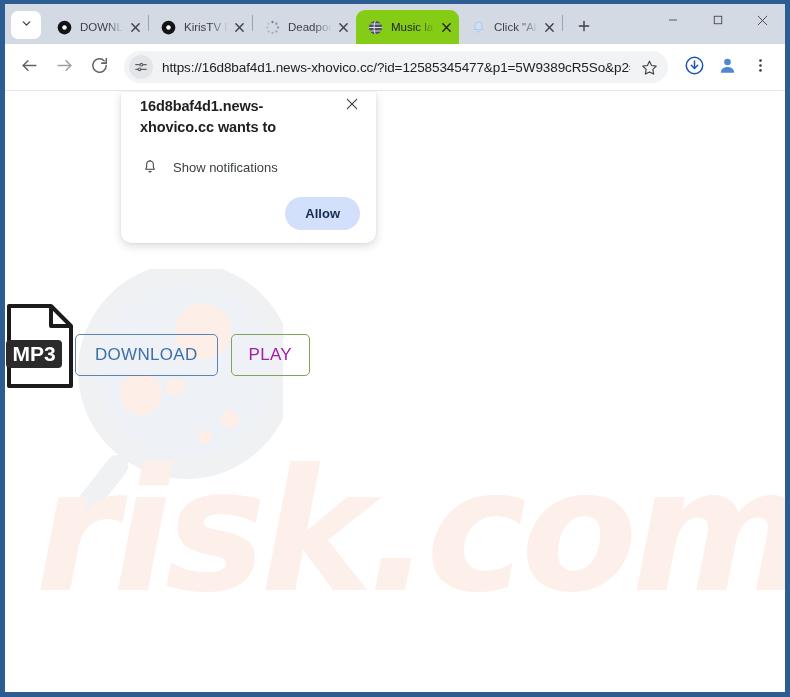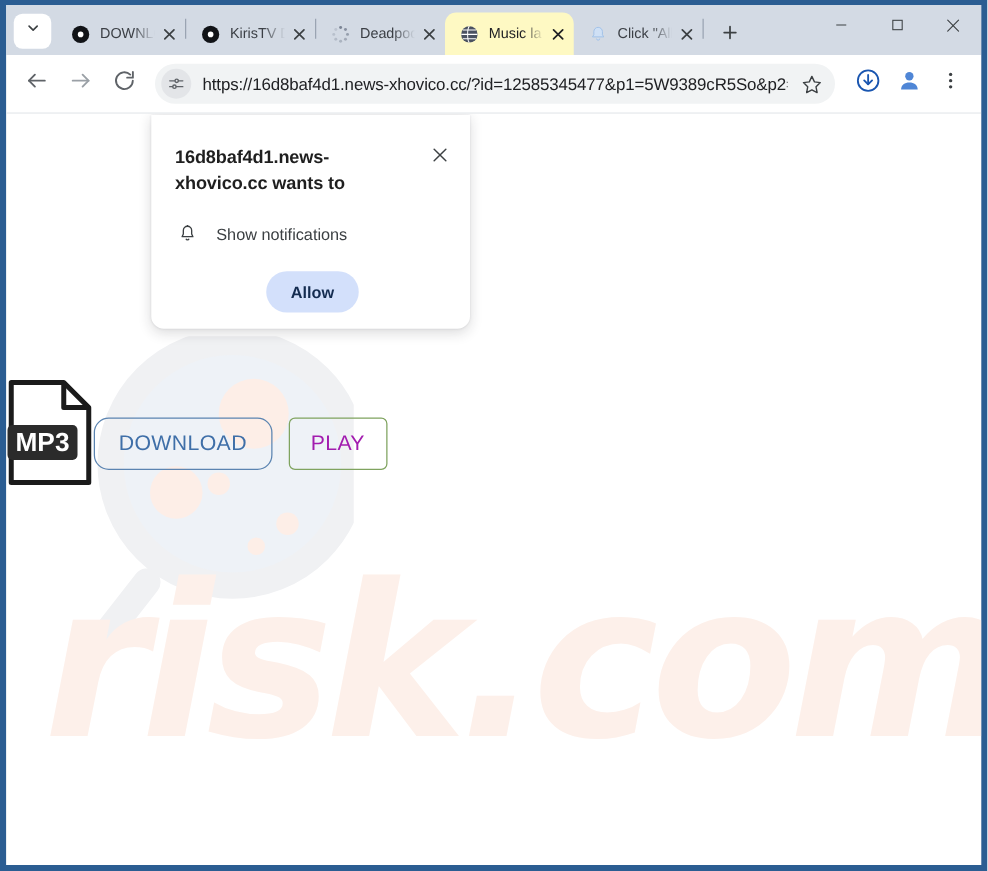--- a/index.html
+++ b/index.html
@@ -48,21 +48,21 @@
     height: 34px;
     display: flex; align-items: center;
     padding: 0 4px 0 11px;
     border-radius: 9px 9px 0 0;
     position: relative;
     flex: 0 0 auto;
     width: 103px;
     overflow: hidden;
   }
   .tab.inactive { background: transparent; }
-  .tab.active { background: #fef9c3; }
+  .tab.active { background: #84cc16; }
   .tab .favicon {
     width: 16px; height: 16px; flex: 0 0 16px;
     display: flex; align-items: center; justify-content: center;
     margin-right: 8px;
   }
   .tab .tabtitle {
     font-size: 11.5px;
     color: #3b3f45;
     white-space: nowrap;
     overflow: hidden;
@@ -202,21 +202,21 @@
   #mp3-icon { width: 70px; height: 86px; }
   #action-row {
     display: flex; align-items: center;
     gap: 13px;
     margin-top: 18px;
   }
   #download-btn {
     border: 1.5px solid #5b84b1;
     color: #3f6fa8;
     background: transparent;
-    border-radius: 12px;
+    border-radius: 5px;
     font-size: 17px;
     letter-spacing: 0.3px;
     padding: 10px 19px;
     font-family: "Liberation Sans", sans-serif;
   }
   #play-btn {
     border: 1.5px solid #7fa35f;
     color: #a21caf;
     background: transparent;
     border-radius: 5px;
@@ -227,21 +227,21 @@
   }
 
   
   #perm-bubble {
     position: absolute;
     left: 116px; top: 1px;
     width: 255px;
     background: #ffffff;
     border-radius: 0 0 10px 10px;
     box-shadow: 0 3px 10px rgba(32,33,36,.16), 0 0 2px rgba(32,33,36,.10);
-    padding: 24px 16px 13px 19px;
+    padding: 4px 16px 13px 19px;
   }
   #perm-head {
     display: flex; align-items: flex-start;
   }
   #perm-title {
     flex: 1 1 auto;
     font-size: 14.5px;
     font-weight: 700;
     color: #1f1f1f;
     line-height: 1.45;
@@ -256,21 +256,21 @@
     display: flex; align-items: center;
     margin-top: 21px;
   }
   #perm-row .bell { width: 20px; flex: 0 0 20px; display:flex; align-items:center; justify-content:center; }
   #perm-row .lbl {
     font-size: 13px;
     color: #3c4043;
     margin-left: 13px;
   }
   #perm-actions {
-    display: flex; justify-content: center;
+    display: flex; justify-content: flex-end;
     margin-top: 22px;
   }
   .perm-btn {
     background: #d3e0fb;
     color: #142c50;
     border: none;
     border-radius: 17px;
     font-size: 13px;
     font-weight: 600;
     padding: 9px 20px;

